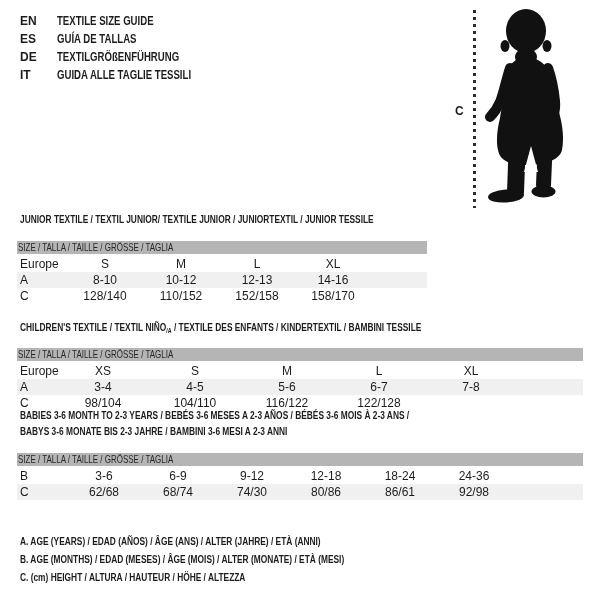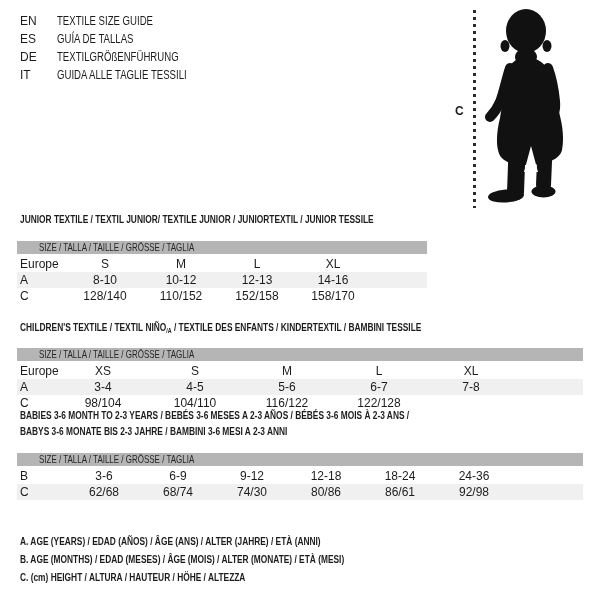--- a/index.html
+++ b/index.html
@@ -8,21 +8,21 @@
     font-family:"Liberation Sans", sans-serif;
     color:#1c1c1c; position:relative; overflow:hidden;
   }
   .page { position:absolute; left:0; top:0; width:600px; height:600px; background:#fff; }
 
   
   .cond  { display:inline-block; transform:scaleX(0.76); transform-origin:0 50%; white-space:nowrap; }
   .condw { display:inline-block; transform:scaleX(0.80); transform-origin:0 50%; white-space:nowrap; }
 
   
-  .lang { position:absolute; left:20px; top:12px; font-weight:400; font-size:12px; line-height:18px; }
+  .lang { position:absolute; left:20px; top:12px; font-weight:700; font-size:12px; line-height:18px; }
   .lang-row { display:flex; }
   .lang-code { width:37px; flex:0 0 37px; }
 
   
   .measure-line {
     position:absolute; left:473px; top:10px; width:3px; height:198px;
     background:repeating-linear-gradient(to bottom,#2b2b2b 0 3px,transparent 3px 7px);
   }
   .measure-label { position:absolute; left:455px; top:104px; font-weight:700; font-size:12px; }
   .baby { position:absolute; left:480px; top:0; width:120px; height:215px; }
@@ -31,21 +31,21 @@
   .section { position:absolute; left:17px; }
   .s1 { top:212px; } .s2 { top:320px; } .s3 { top:407px; }
   .heading { font-weight:700; font-size:11px; line-height:14px; margin:0 0 0 3px; }
   .s3 .heading { line-height:16px; }
   .hsub { font-size:7px; vertical-align:-2px; }
 
   .table { margin-top:15px; }
   .t1 { width:410px; } .t2 { width:566px; margin-top:10px; } .t3 { width:566px; margin-top:14px; }
   .bar {
     background:#b5b5b5; height:13px; line-height:13px;
-    font-size:10.5px; color:#262626; padding-left:22px; box-sizing:border-box;
+    font-size:10.5px; color:#262626; padding-left:1px; box-sizing:border-box;
   }
   .row { display:flex; height:16px; line-height:16px; font-size:12px; }
   .row.first { margin-top:2px; }
   .row.shaded { background:#f0f0f0; }
   .cell { box-sizing:border-box; }
   .lbl { padding-left:3px; }
   .c { text-align:center; }
   .sp { flex:1; }
   .t1 .lbl { width:50px; } .t1 .c { width:76px; }
   .t2 .lbl { width:40px; } .t2 .c { width:92px; }

